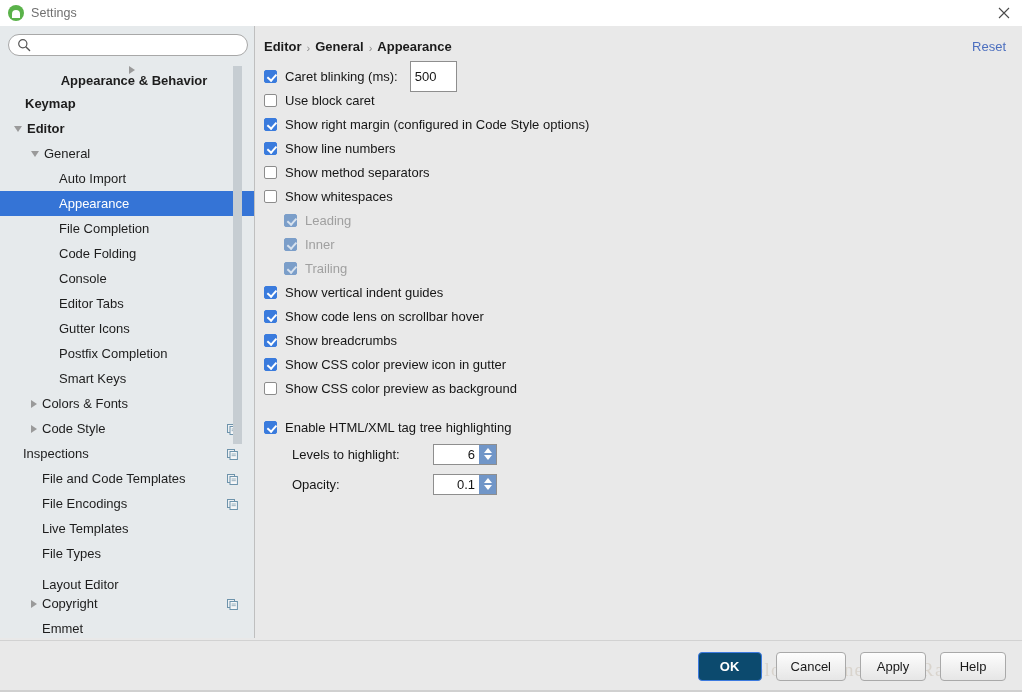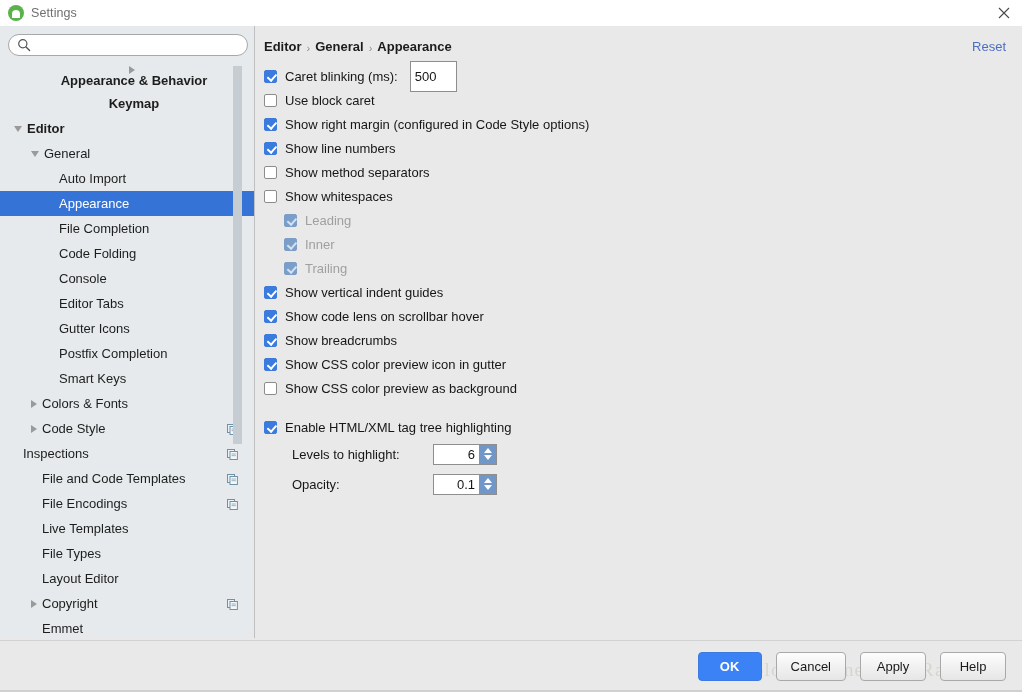--- a/index.html
+++ b/index.html
@@ -340,21 +340,21 @@
     border-radius: 4px;
     border: 1px solid #a9a9a9;
     background: linear-gradient(#fdfdfd, #e6e6e6);
     font-family: "Liberation Sans", sans-serif;
     font-size: 13px;
     color: #1a1a1a;
     display: flex; align-items: center; justify-content: center;
     cursor: pointer;
   }
   .btn.primary {
-    background: #3b82f6;
+    background: #0c4a6e;
     border: 1px solid #3c7ae0;
     color: #ffffff;
     font-weight: bold;
     min-width: 64px;
   }
   .bottom-strip {
     position: absolute;
     left: 0; top: 690px;
     width: 1022px; height: 2px;
     background: #d0d0d0;
@@ -386,21 +386,21 @@
             <path d="M9 9 L12.6 12.6" stroke="#555" stroke-width="1.4" fill="none" stroke-linecap="round"></path>
           </svg>
         </span>
       </div>
 
       <div class="tree" id="tree">
           <div class="tree-row bold" style="padding-left: 14px; flex-direction: column;">
             <span class="tree-arrow right"></span>
             <span class="tree-label">Appearance &amp; Behavior</span>
           </div>
-          <div class="tree-row bold" style="padding-left: 14px; flex-direction: column;">
+          <div class="tree-row bold" style="padding-left: 14px;">
             <span class="tree-arrow none"></span>
             <span class="tree-label">Keymap</span>
           </div>
           <div class="tree-row bold" style="padding-left: 14px;">
             <span class="tree-arrow down"></span>
             <span class="tree-label">Editor</span>
           </div>
           <div class="tree-row" style="padding-left: 31px;">
             <span class="tree-arrow down"></span>
             <span class="tree-label">General</span>
@@ -482,21 +482,21 @@
               </svg></span>
           </div>
           <div class="tree-row" style="padding-left: 31px;">
             <span class="tree-arrow none"></span>
             <span class="tree-label">Live Templates</span>
           </div>
           <div class="tree-row" style="padding-left: 31px;">
             <span class="tree-arrow none"></span>
             <span class="tree-label">File Types</span>
           </div>
-          <div class="tree-row" style="padding-left: 31px;">
+          <div class="tree-row" style="padding-left: 31px; align-items: flex-end;">
             <span class="tree-arrow none"></span>
             <span class="tree-label">Layout Editor</span>
           </div>
           <div class="tree-row" style="padding-left: 31px;">
             <span class="tree-arrow right"></span>
             <span class="tree-label">Copyright</span>
             <span class="tree-copy-icon"><svg width="11" height="11" viewBox="0 0 11 11" aria-hidden="true">
                 <rect x="0.5" y="0.5" width="7" height="8" fill="#eef1f3" stroke="#6d93ab" stroke-width="1"></rect>
                 <rect x="3" y="2.5" width="7.4" height="8" fill="#f6f7f8" stroke="#6d93ab" stroke-width="1"></rect>
                 <path d="M4.6 5h4.2M4.6 6.7h4.2" stroke="#8fa9b8" stroke-width="0.9"></path>

